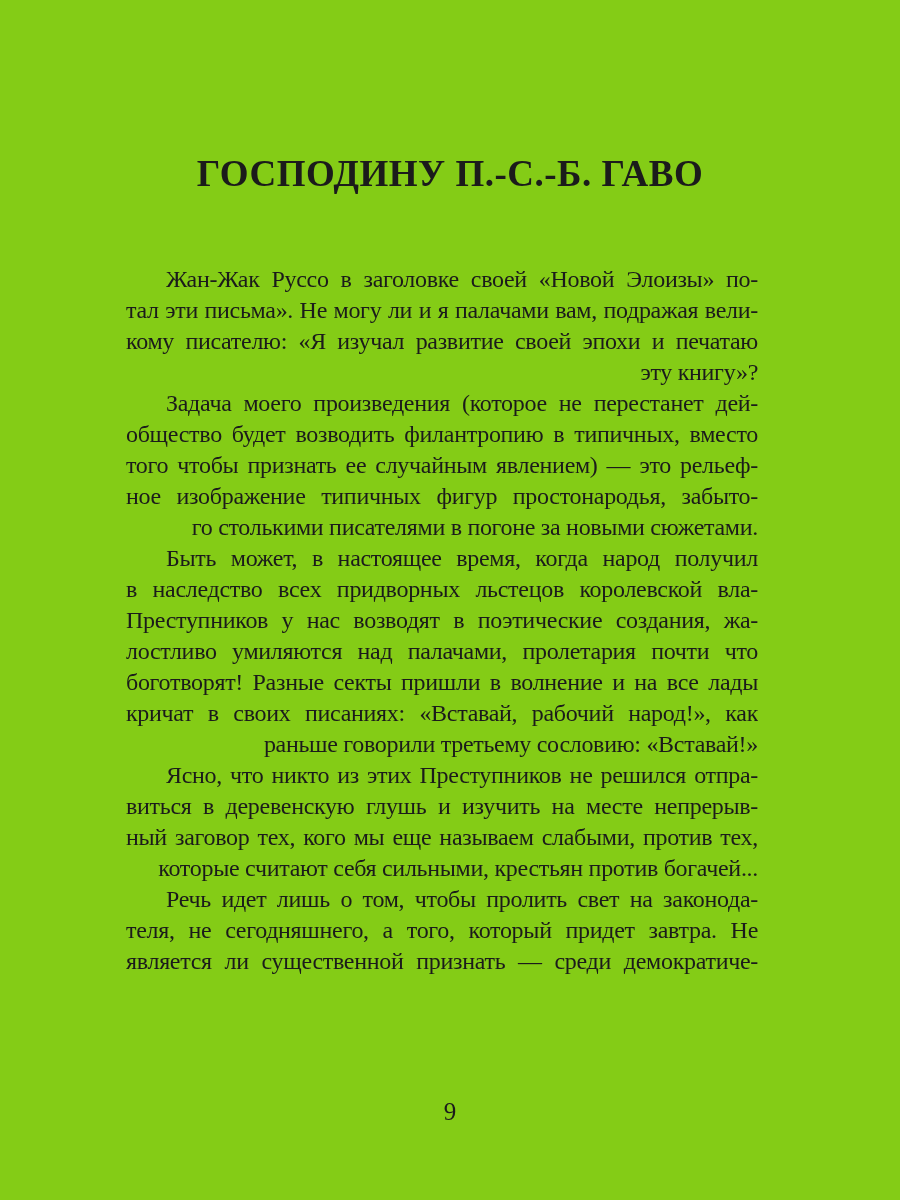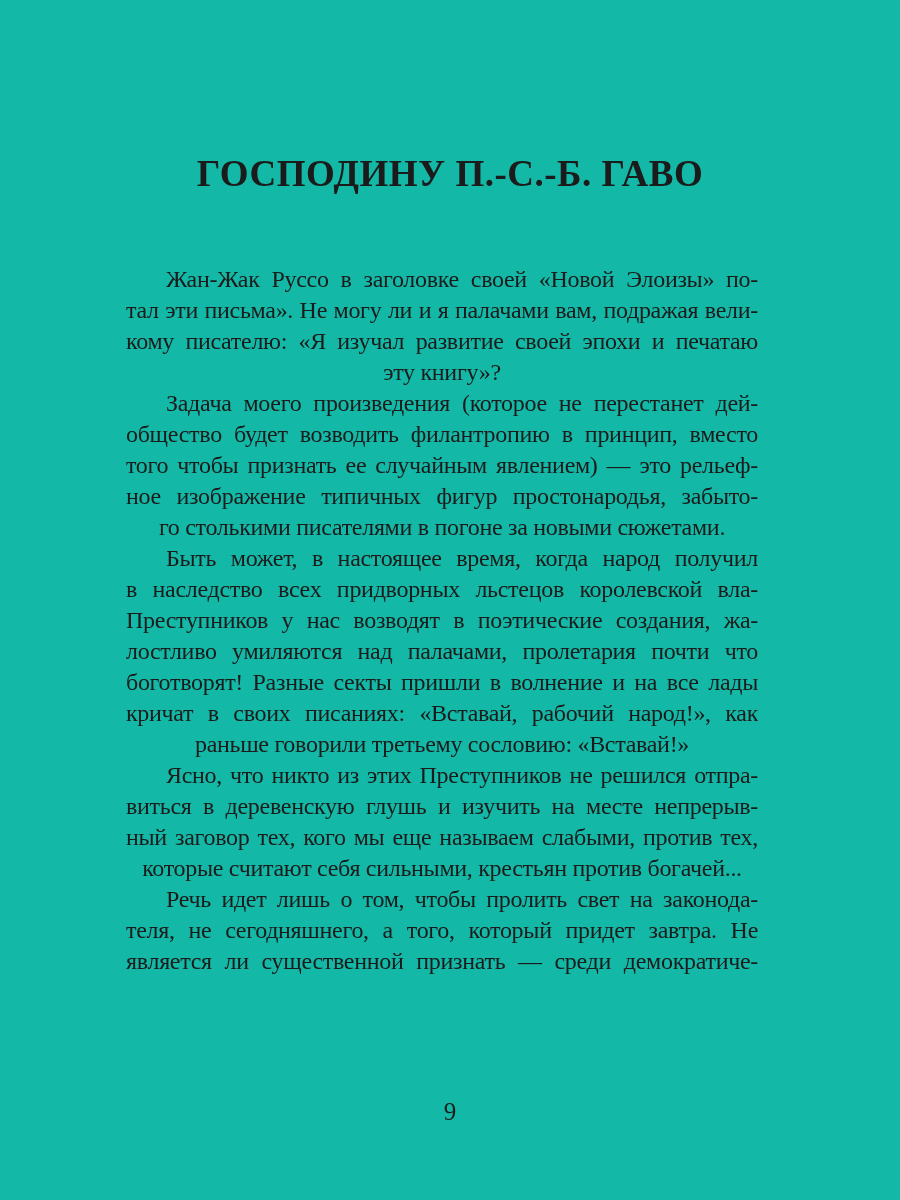--- a/index.html
+++ b/index.html
@@ -40,21 +40,21 @@
   }
   .para {
     margin: 0;
     padding: 0;
   }
   .line {
     height: 31px;
     line-height: 31px;
     white-space: nowrap;
     overflow: hidden;
-    text-align: center;
+    text-align: right;
   }
   .line.justified {
     white-space: normal;
     text-align: justify;
     text-align-last: justify;
     -moz-text-align-last: justify;
   }
   .line.first {
     text-indent: 40px;
   }
@@ -65,33 +65,33 @@
     right: 0;
     text-align: center;
     font-size: 25px;
     line-height: 31px;
     color: #1b1b1b;
   }
 </style>
 </head>
 <body>
 
-<div class="page" style="background: #14b8a6; color: rgb(27, 27, 27);">
+<div class="page" style="background: #84cc16; color: rgb(27, 27, 27);">
   <h1 class="title">ГОСПОДИНУ П.-С.-Б. ГАВО</h1>
 
   <div class="text-block">
       <div class="para">
         <div class="line justified first">Жан-Жак Руссо в заголовке своей «Новой Элоизы» по-</div>
         <div class="line justified">тал эти письма». Не могу ли и я палачами вам, подражая вели-</div>
         <div class="line justified">кому писателю: «Я изучал развитие своей эпохи и печатаю</div>
         <div class="line">эту книгу»?</div>
       </div>
       <div class="para">
         <div class="line justified first">Задача моего произведения (которое не перестанет дей-</div>
-        <div class="line justified">общество будет возводить филантропию в принцип, вместо</div>
+        <div class="line justified">общество будет возводить филантропию в типичных, вместо</div>
         <div class="line justified">того чтобы признать ее случайным явлением) — это рельеф-</div>
         <div class="line justified">ное изображение типичных фигур простонародья, забыто-</div>
         <div class="line">го столькими писателями в погоне за новыми сюжетами.</div>
       </div>
       <div class="para">
         <div class="line justified first">Быть может, в настоящее время, когда народ получил</div>
         <div class="line justified">в наследство всех придворных льстецов королевской вла-</div>
         <div class="line justified">Преступников у нас возводят в поэтические создания, жа-</div>
         <div class="line justified">лостливо умиляются над палачами, пролетария почти что</div>
         <div class="line justified">боготворят! Разные секты пришли в волнение и на все лады</div>

